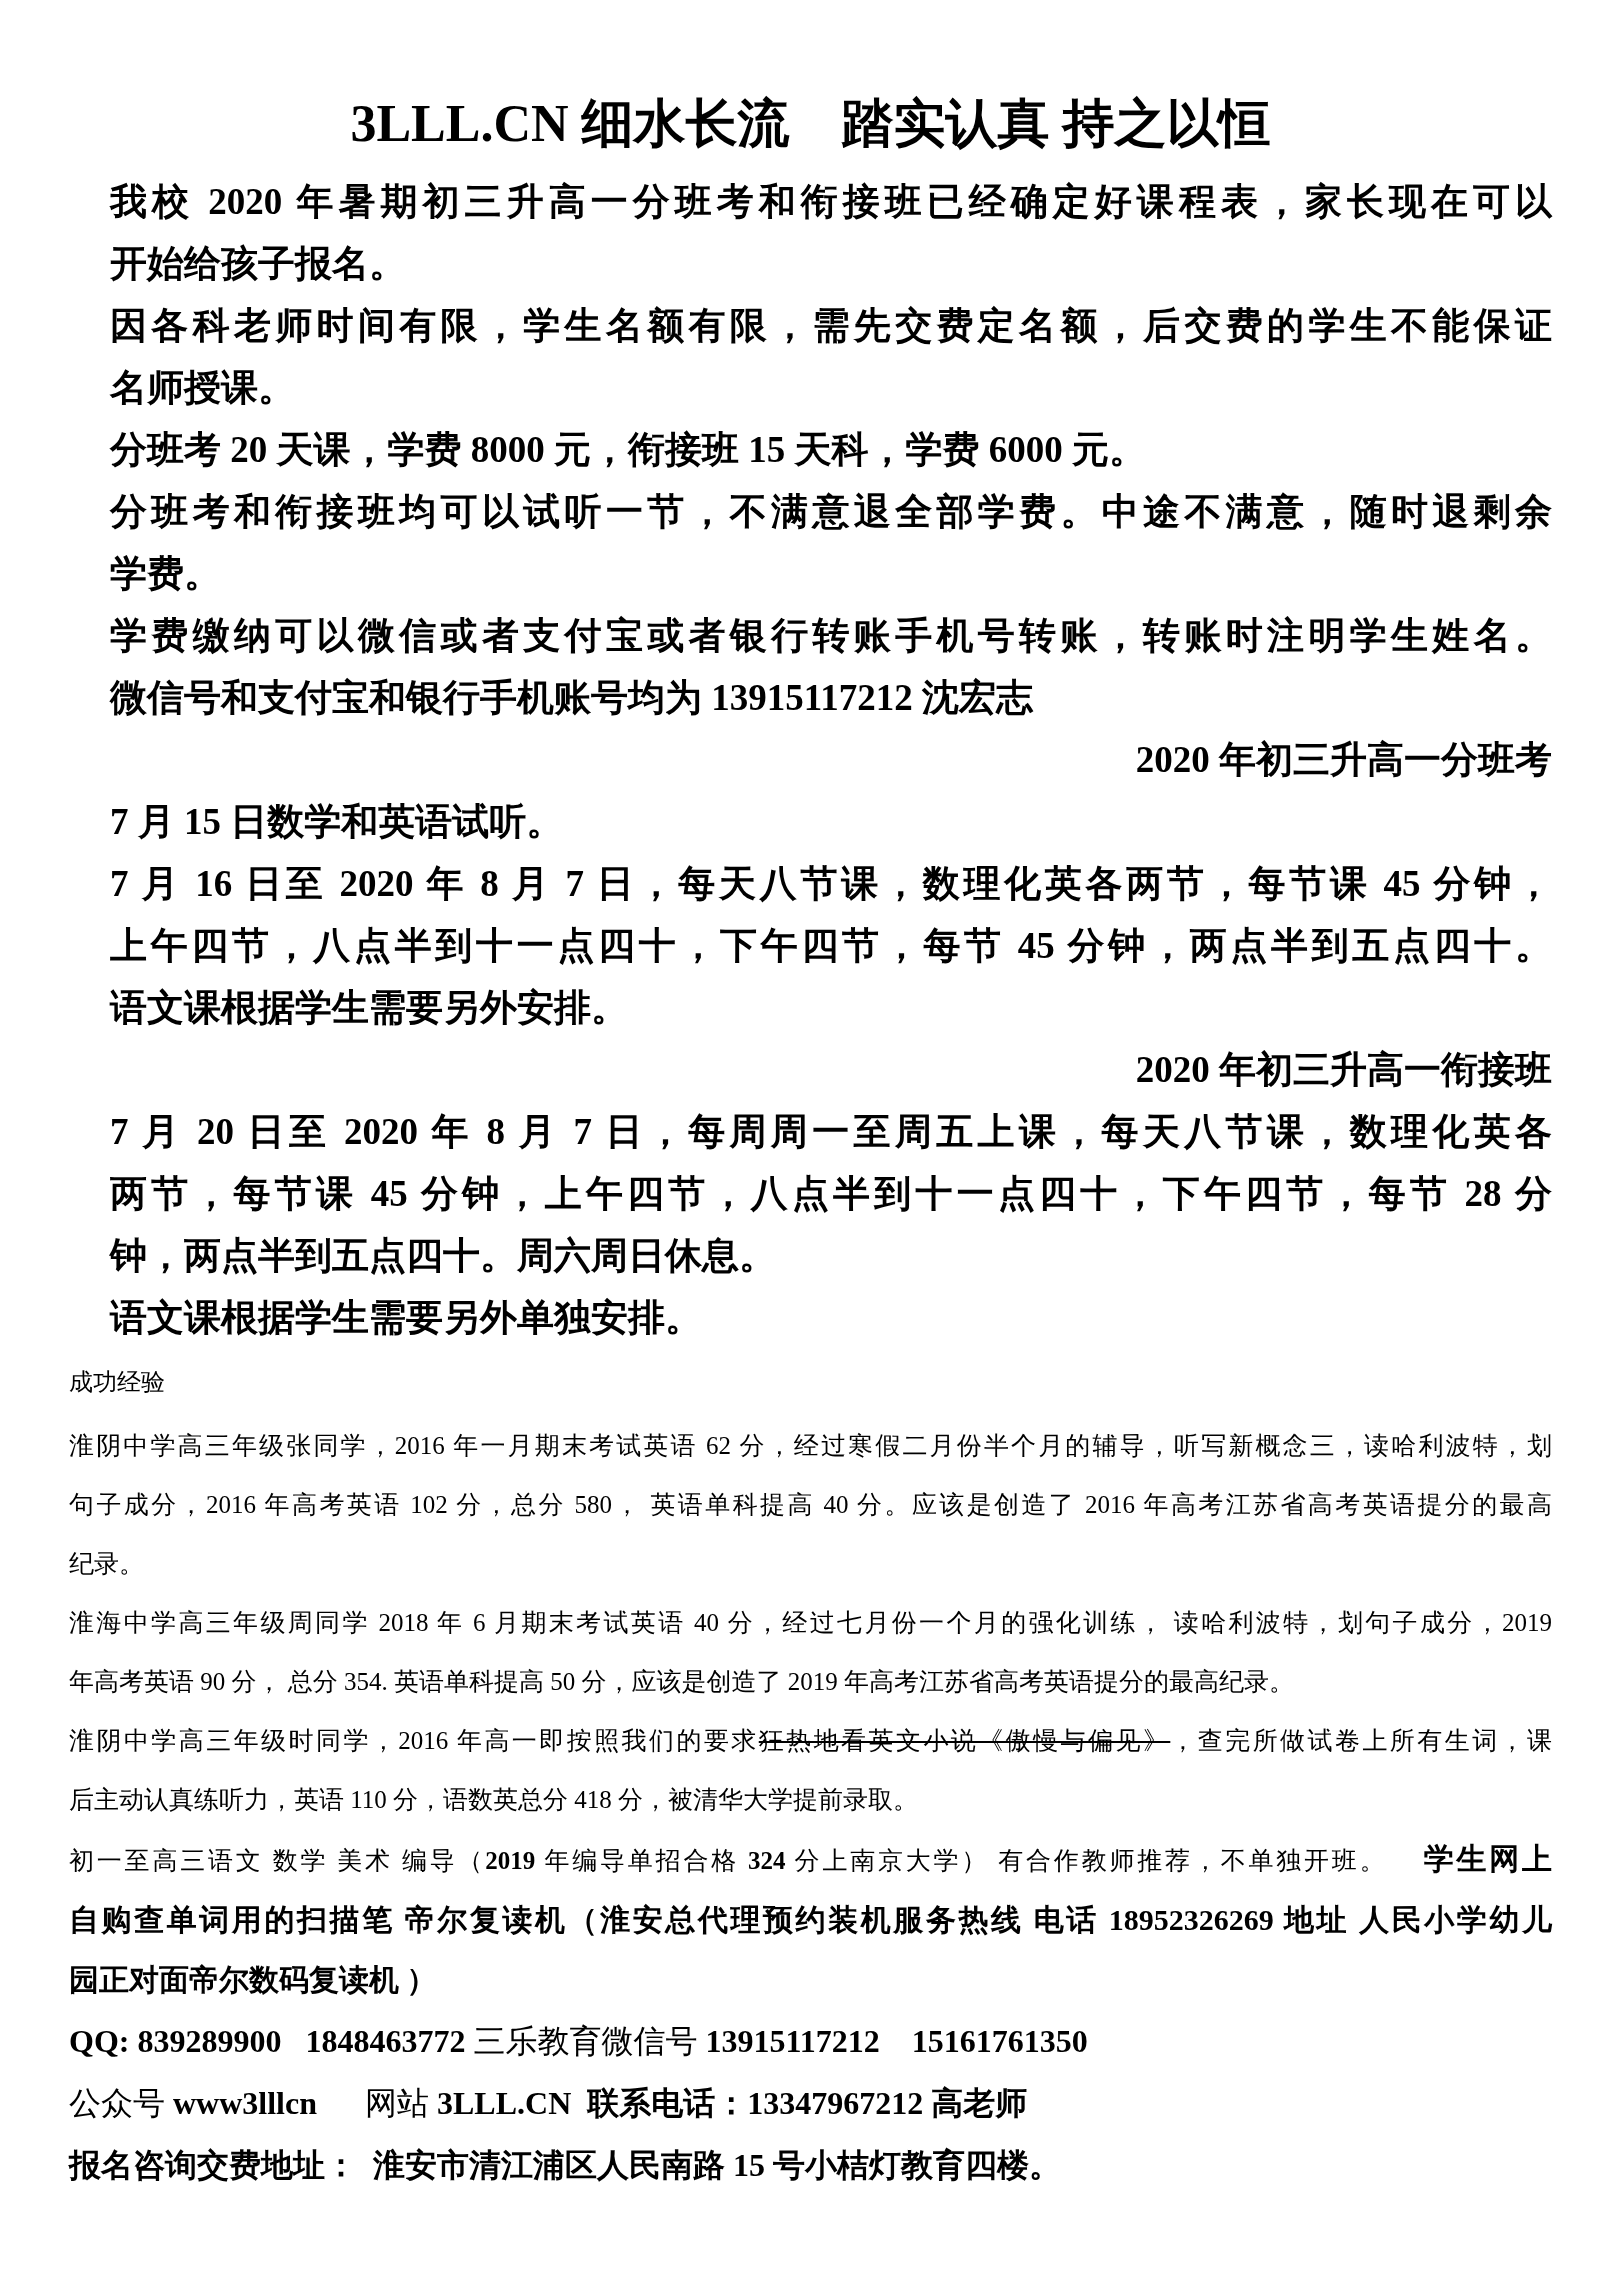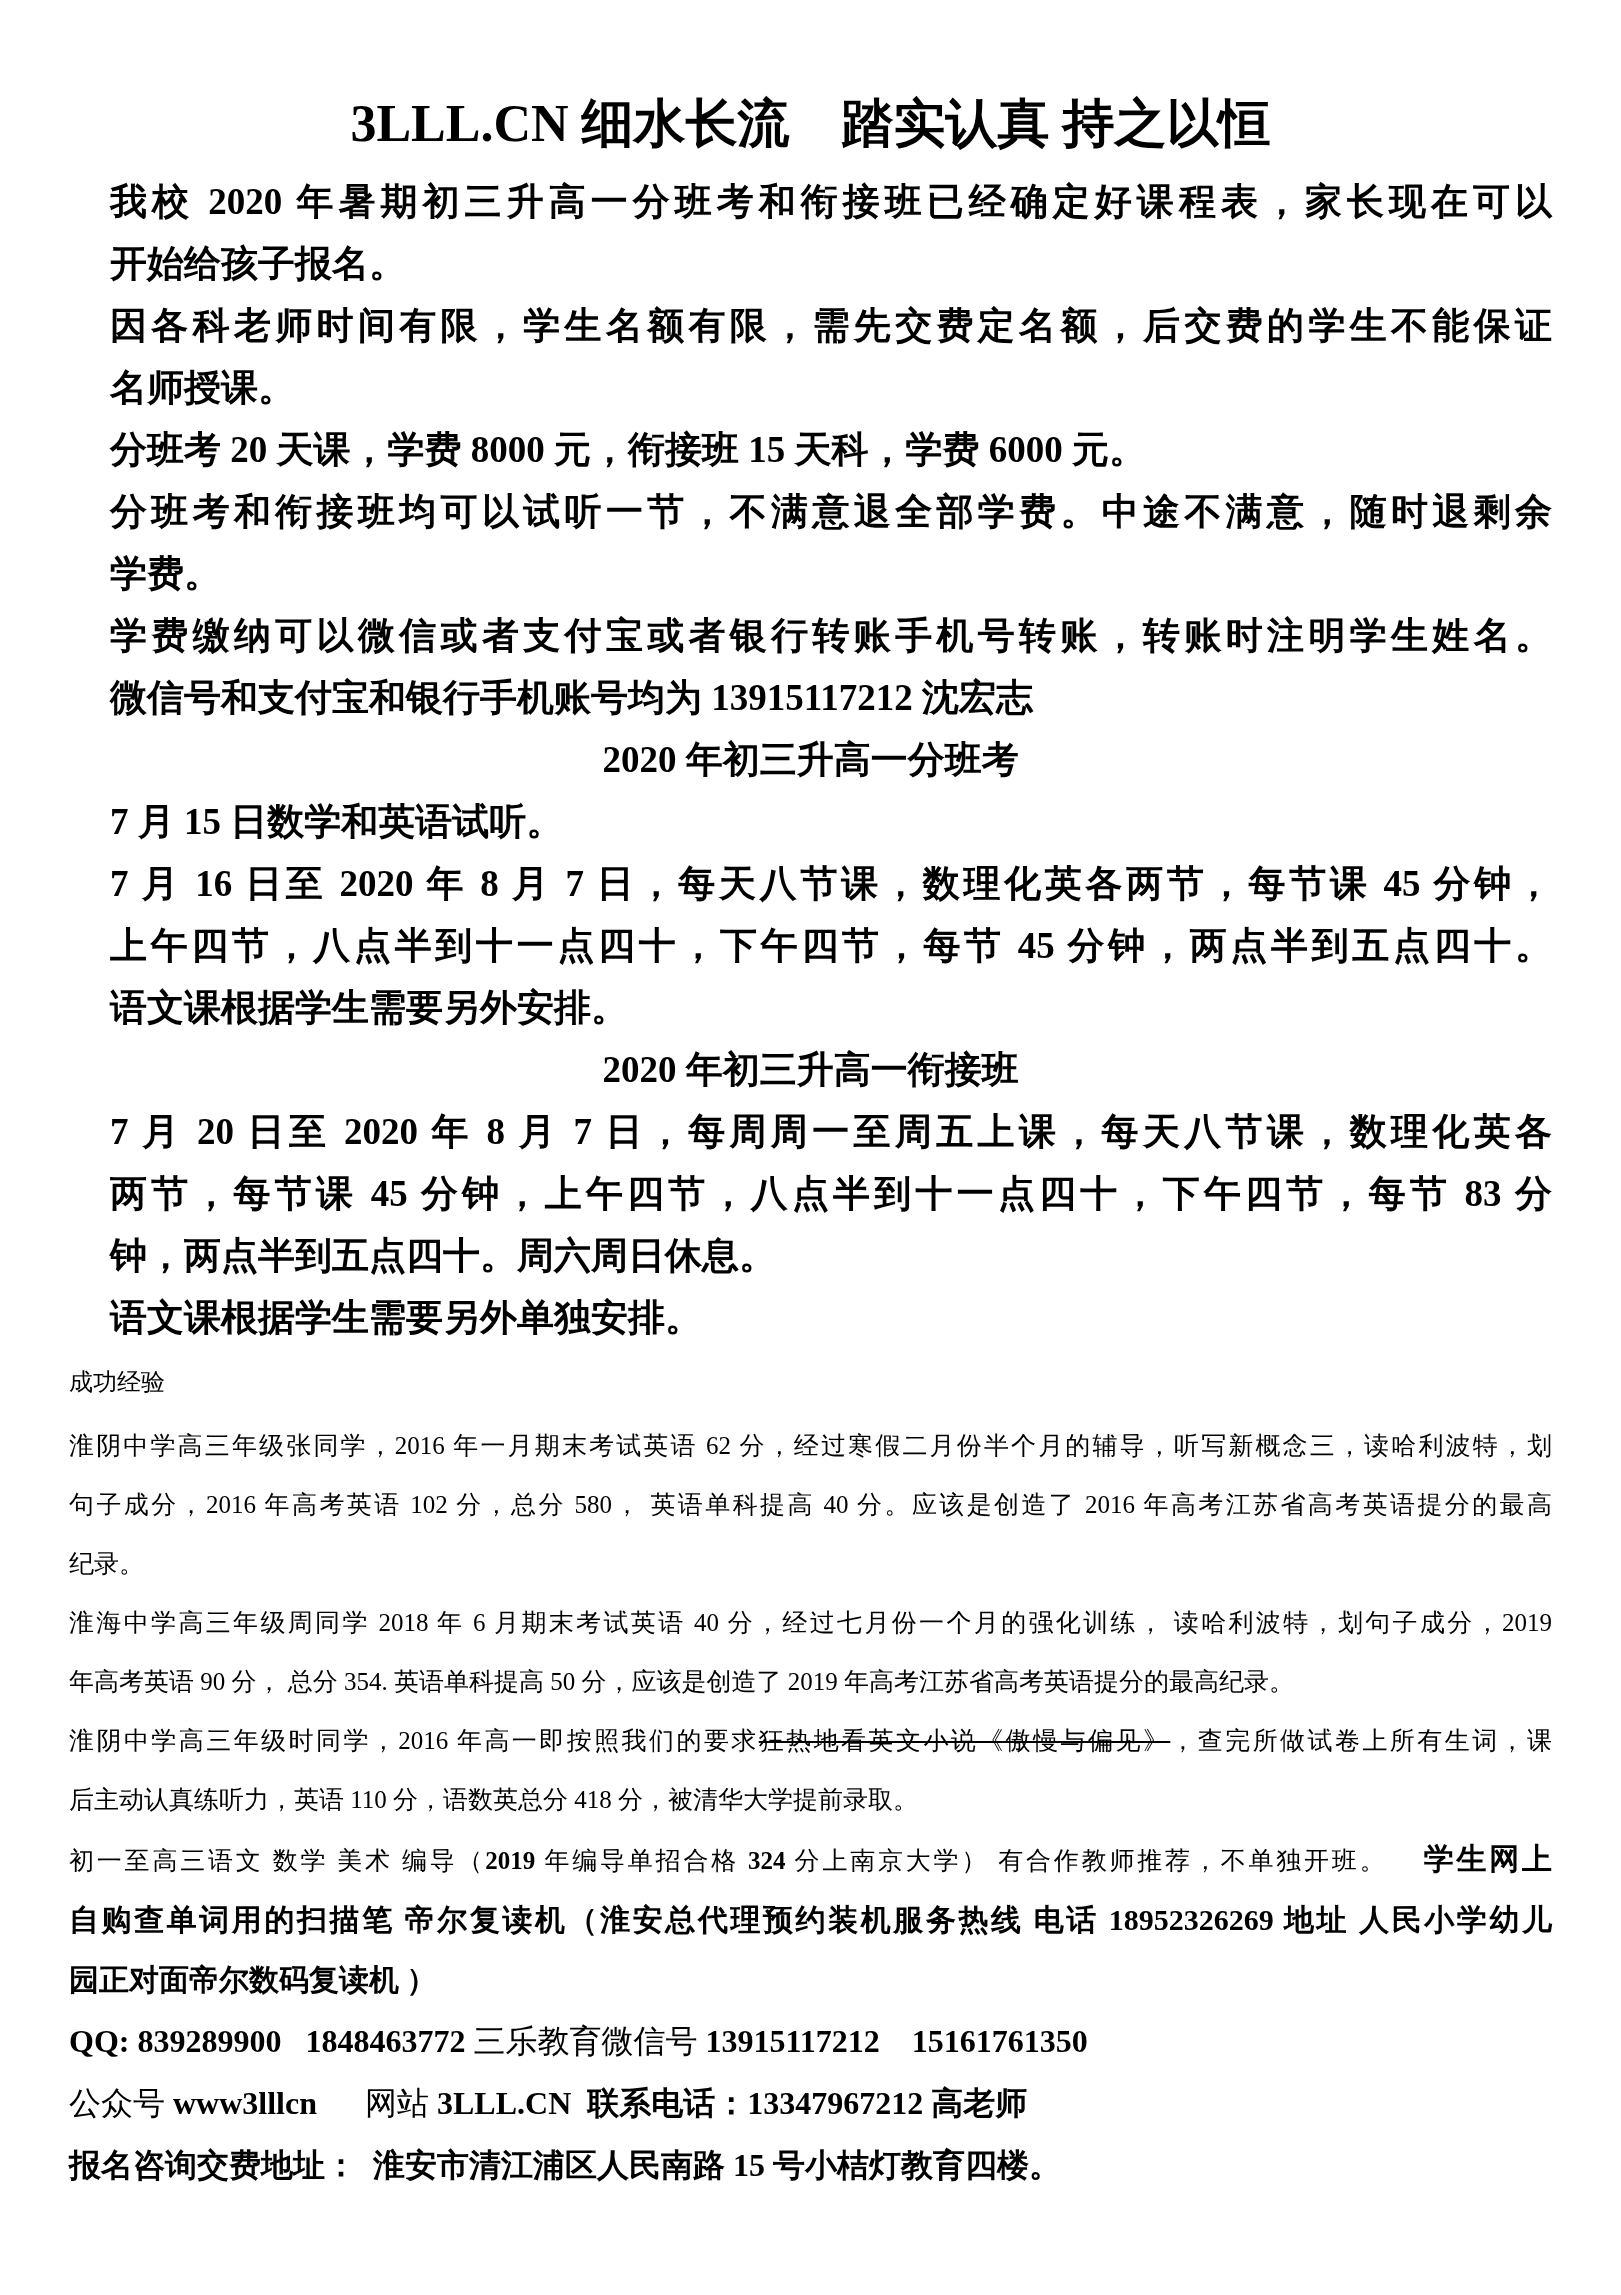--- a/index.html
+++ b/index.html
@@ -27,21 +27,21 @@
     font-size: 37px;
     font-weight: bold;
     line-height: 62px;
     text-align: left;
     margin-left: 41px;
   }
   .line-heading {
     font-size: 37px;
     font-weight: bold;
     line-height: 62px;
-    text-align: center;
+    text-align: right;
   }
   .line-section-heading {
     font-size: 24px;
     font-weight: normal;
     line-height: 67px;
     text-align: left;
   }
   .line-small {
     font-size: 25px;
     font-weight: normal;
@@ -80,21 +80,21 @@
       <div class="line line-body"><span>学费。</span></div>
       <div class="line line-body fill"><span>学费缴纳可以微信或者支付宝或者银行转账手机号转账，转账时注明学生姓名。</span></div>
       <div class="line line-body"><span>微信号和支付宝和银行手机账号均为 13915117212 沈宏志</span></div>
       <div class="line line-heading"><span>2020 年初三升高一分班考</span></div>
       <div class="line line-body"><span>7 月 15 日数学和英语试听。</span></div>
       <div class="line line-body fill"><span>7 月 16 日至 2020 年 8 月 7 日，每天八节课，数理化英各两节，每节课 45 分钟，</span></div>
       <div class="line line-body fill"><span>上午四节，八点半到十一点四十，下午四节，每节 45 分钟，两点半到五点四十。</span></div>
       <div class="line line-body"><span>语文课根据学生需要另外安排。</span></div>
       <div class="line line-heading"><span>2020 年初三升高一衔接班</span></div>
       <div class="line line-body fill"><span>7 月 20 日至 2020 年 8 月 7 日，每周周一至周五上课，每天八节课，数理化英各</span></div>
-      <div class="line line-body fill"><span>两节，每节课 45 分钟，上午四节，八点半到十一点四十，下午四节，每节 83 分</span></div>
+      <div class="line line-body fill"><span>两节，每节课 45 分钟，上午四节，八点半到十一点四十，下午四节，每节 28 分</span></div>
       <div class="line line-body"><span>钟，两点半到五点四十。周六周日休息。</span></div>
       <div class="line line-body"><span>语文课根据学生需要另外单独安排。</span></div>
       <div class="line line-section-heading"><span>成功经验</span></div>
       <div class="line line-small fill"><span>淮阴中学高三年级张同学，2016 年一月期末考试英语 62 分，经过寒假二月份半个月的辅导，听写新概念三，读哈利波特，划</span></div>
       <div class="line line-small fill"><span>句子成分，2016 年高考英语 102 分，总分 580， 英语单科提高 40 分。应该是创造了 2016 年高考江苏省高考英语提分的最高</span></div>
       <div class="line line-small"><span>纪录。</span></div>
       <div class="line line-small fill"><span>淮海中学高三年级周同学 2018 年 6 月期末考试英语 40 分，经过七月份一个月的强化训练， 读哈利波特，划句子成分，2019</span></div>
       <div class="line line-small"><span>年高考英语 90 分， 总分 354. 英语单科提高 50 分，应该是创造了 2019 年高考江苏省高考英语提分的最高纪录。</span></div>
       <div class="line line-small fill"><span>淮阴中学高三年级时同学，2016 年高一即按照我们的要求</span><span class="strike">狂热地看英文小说《傲慢与偏见》</span><span>，查完所做试卷上所有生词，课</span></div>
       <div class="line line-small"><span>后主动认真练听力，英语 110 分，语数英总分 418 分，被清华大学提前录取。</span></div>

